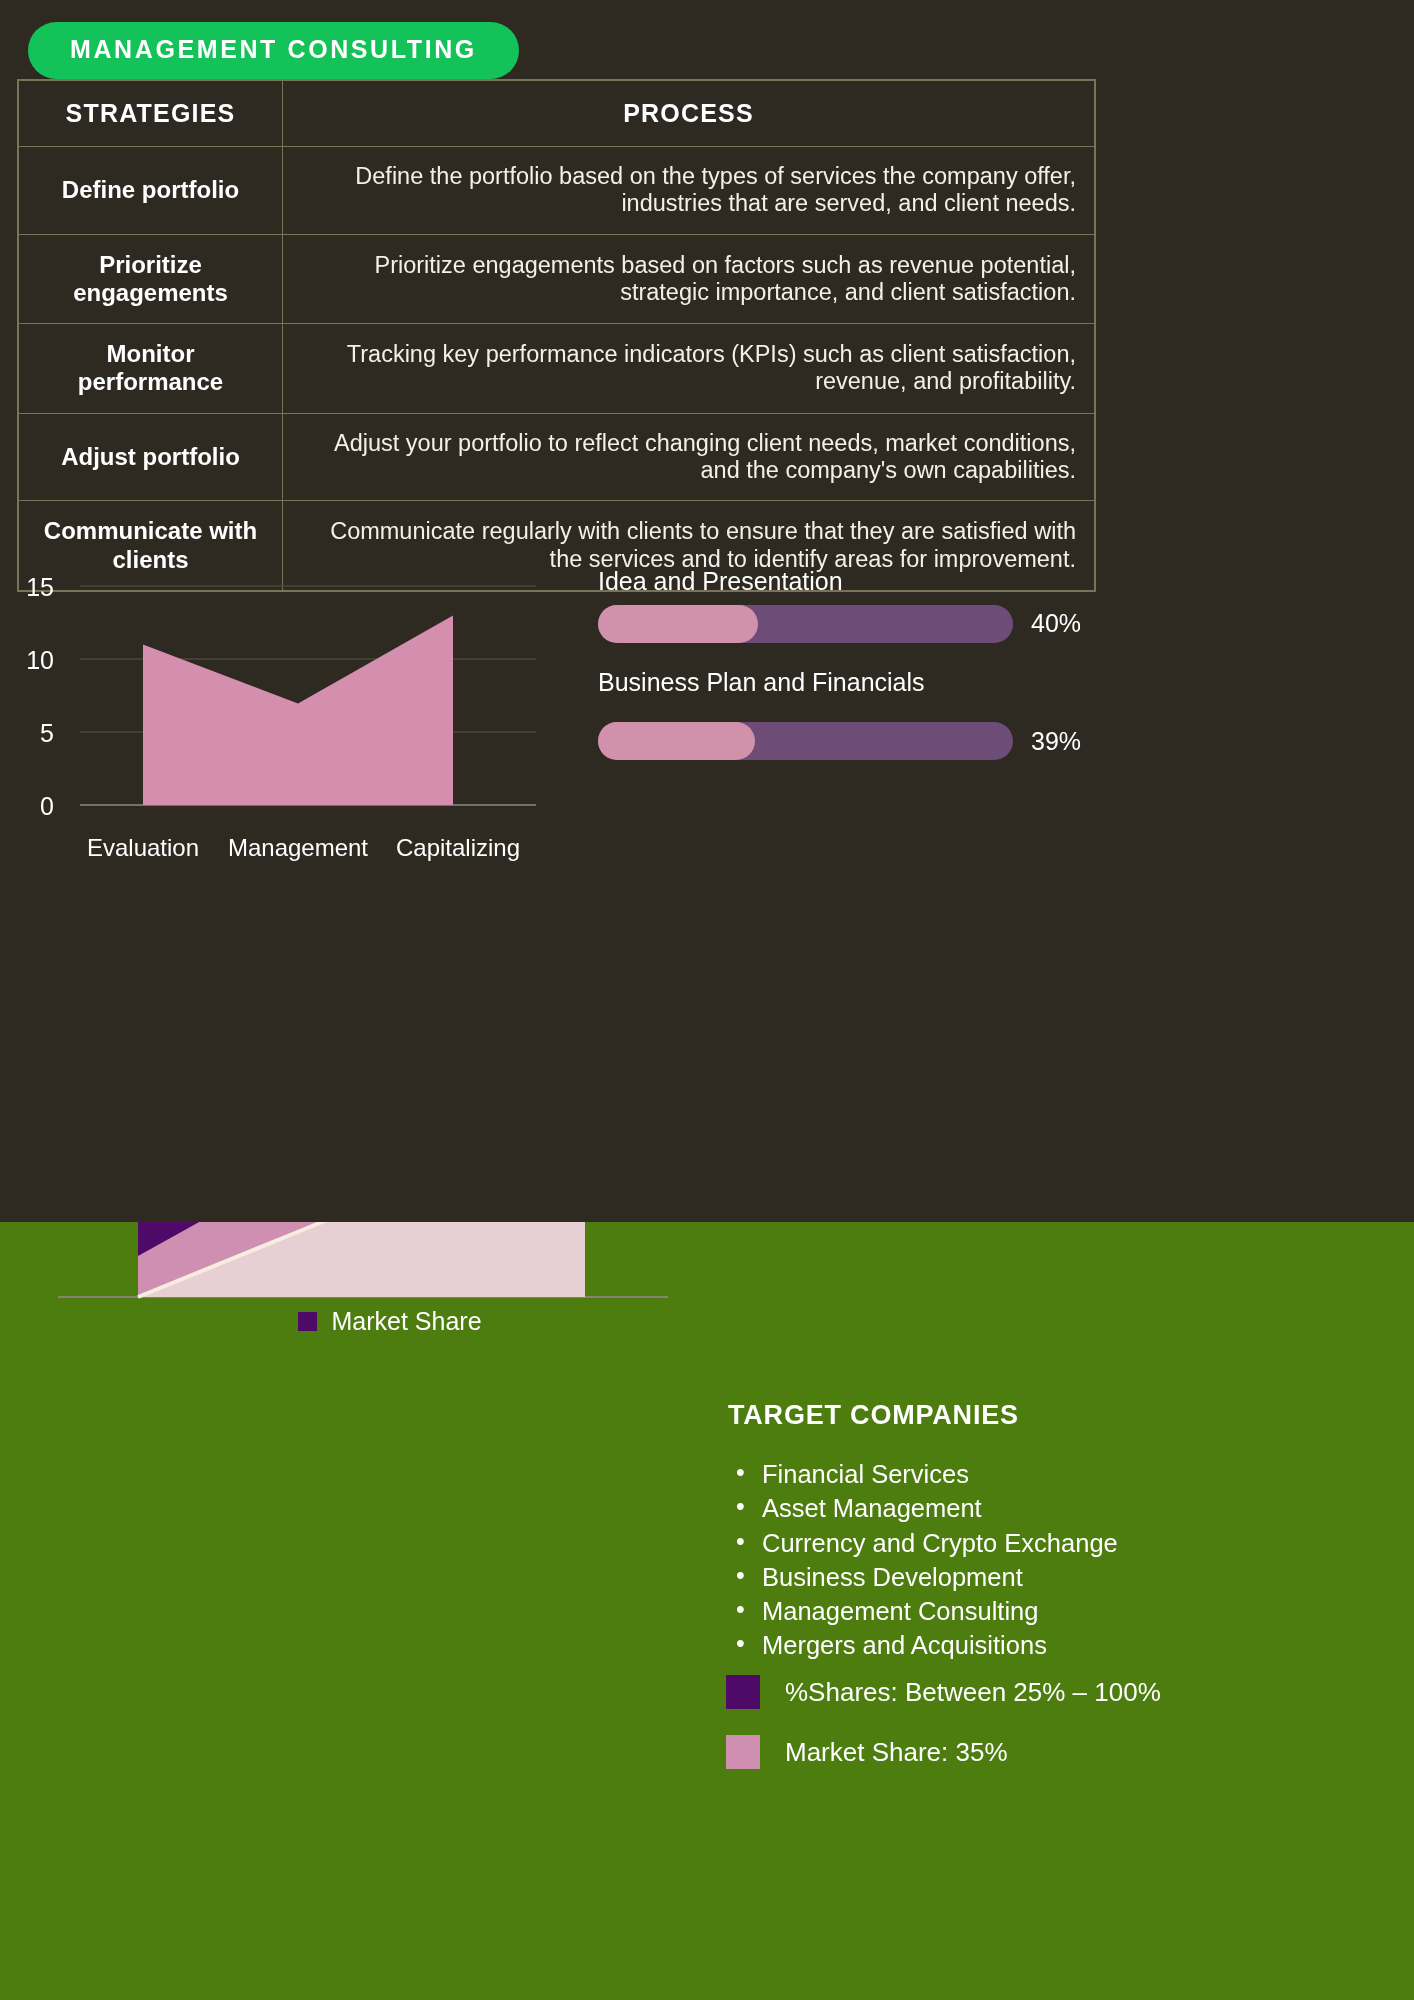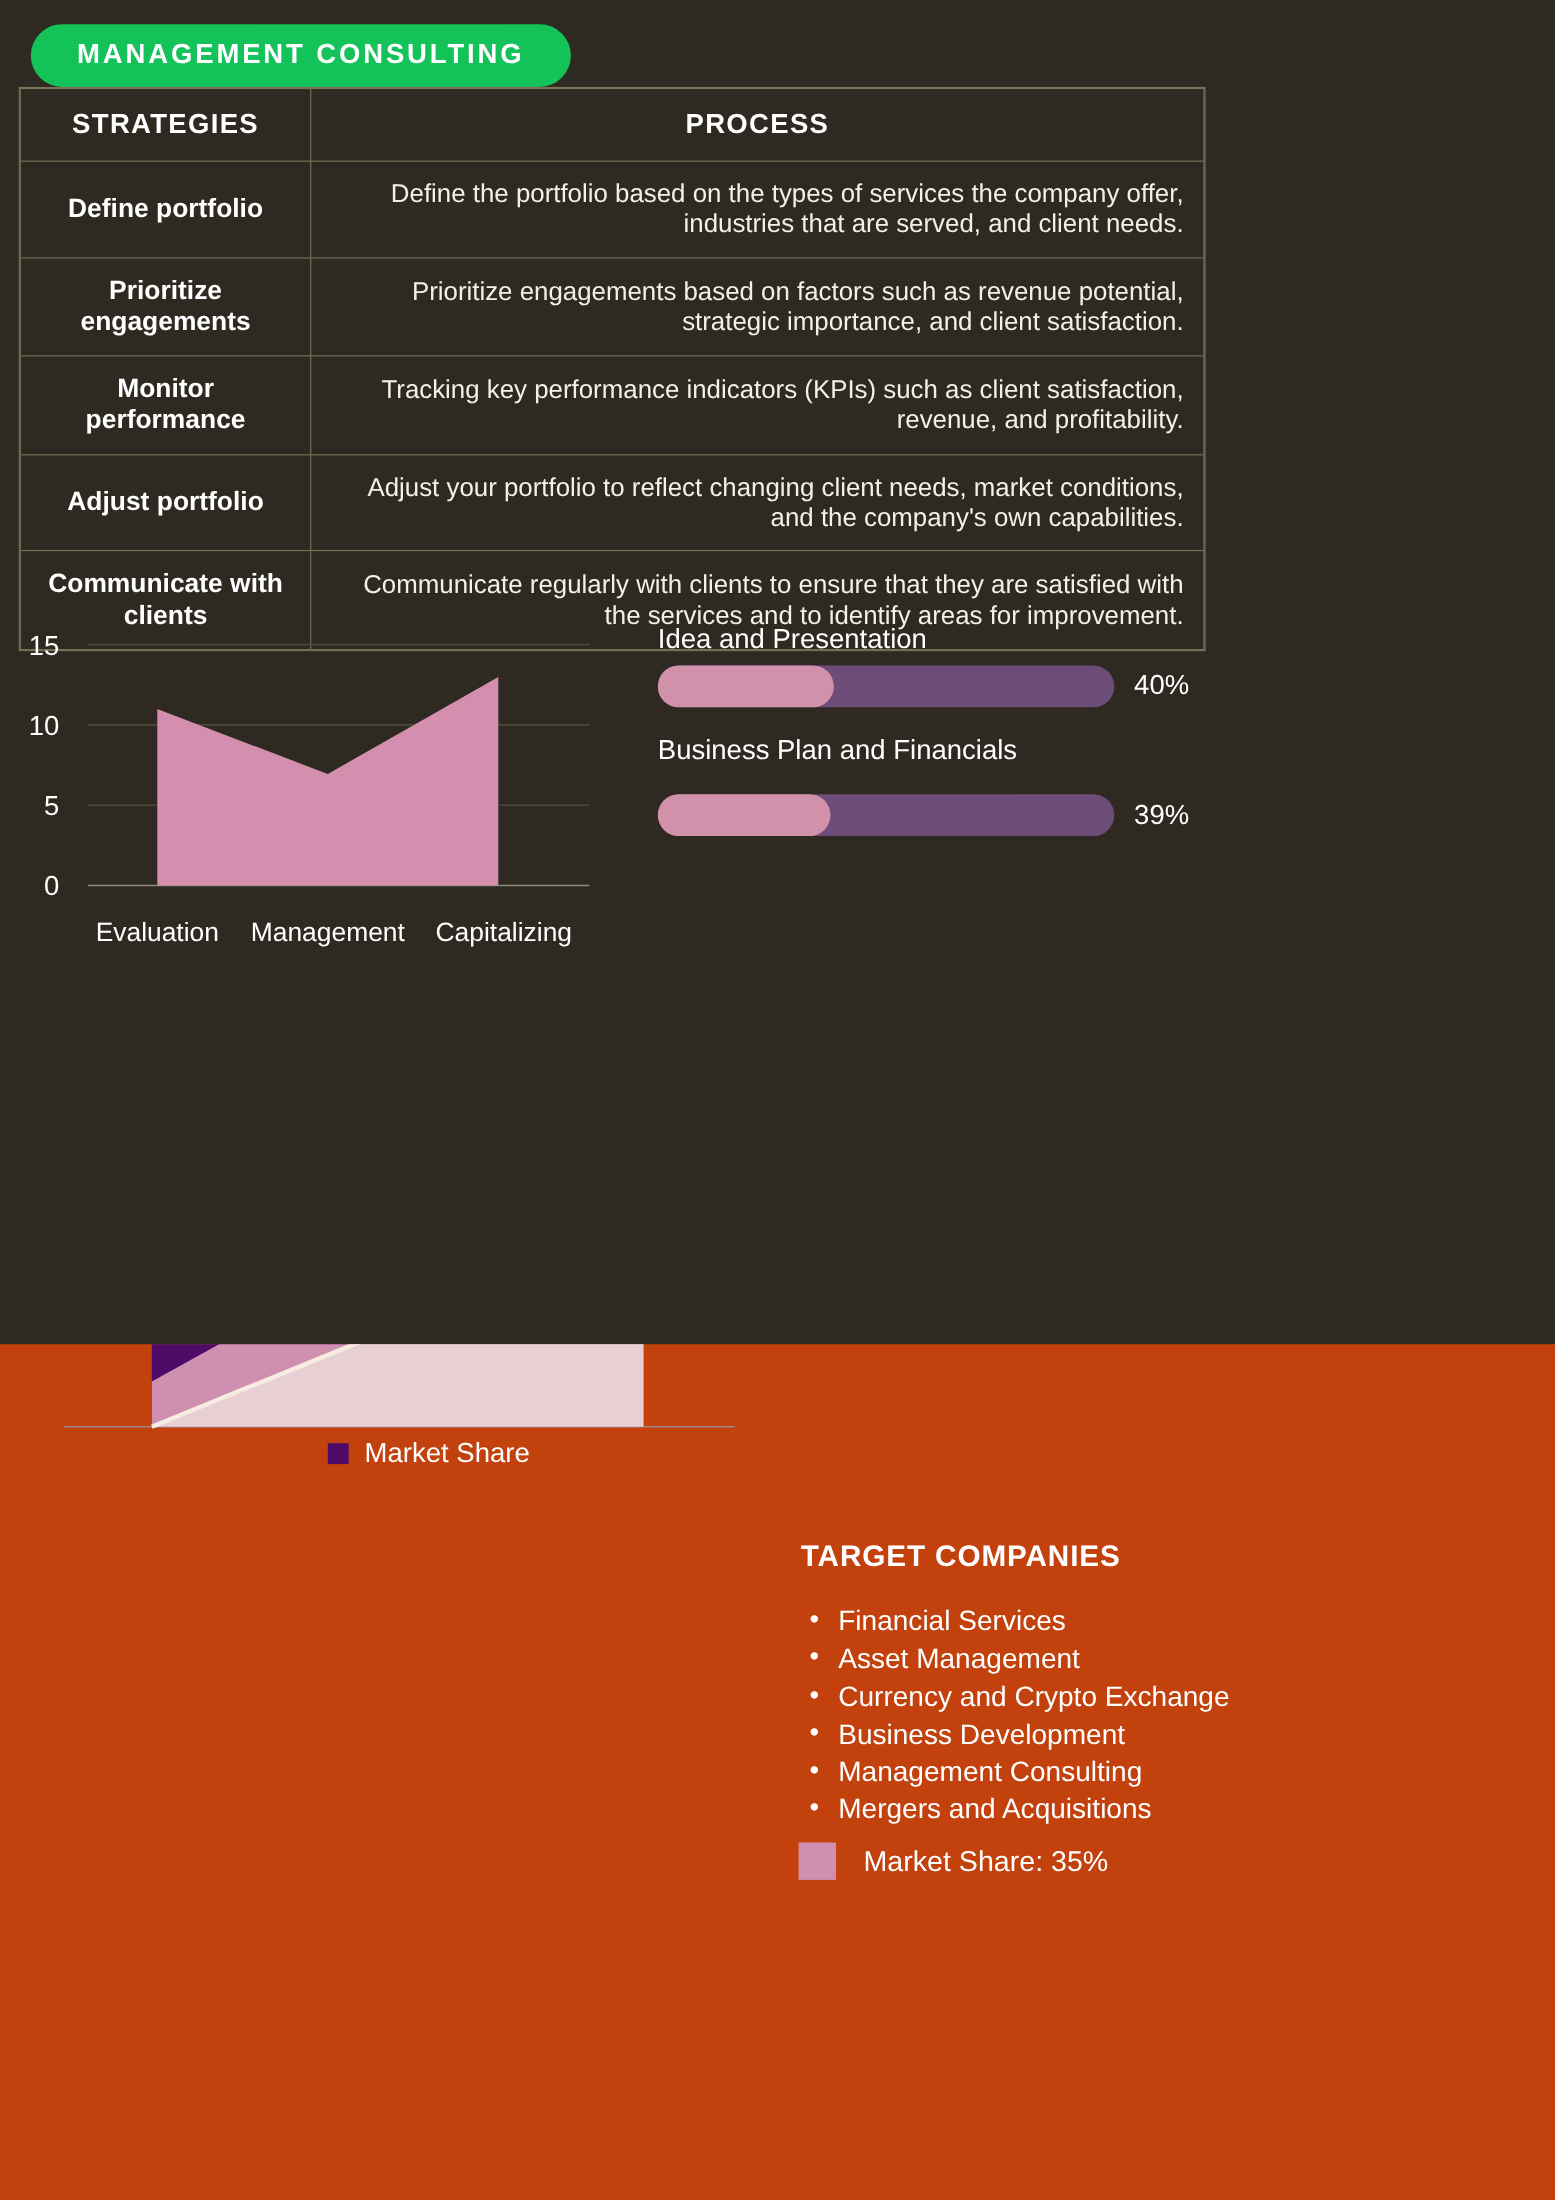--- a/index.html
+++ b/index.html
@@ -120,21 +120,21 @@
     color: #ffffff;
     font-size: 25px;
     margin-left: 18px;
     white-space: nowrap;
   }
 
   
   .bottom-panel {
     position: absolute; left: 0; top: 1222px;
     width: 1414px; height: 778px;
-    background: #c2410c;
+    background: #4d7c0f;
   }
 
   
   .legend-top {
     position: absolute; left: 150px; top: 48px;
     width: 480px;
   }
   .lg-line { display: flex; justify-content: center; align-items: center; gap: 34px; }
   .lg-item { display: flex; align-items: center; gap: 14px; }
   .lg-swatch { width: 19px; height: 19px; display: inline-block; }
@@ -325,18 +325,22 @@
         <li>Asset Management</li>
         <li>Currency and Crypto Exchange</li>
         <li>Business Development</li>
         <li>Management Consulting</li>
         <li>Mergers and Acquisitions</li>
       </ul>
   </div>
 
   <div class="legend-bottom" style="top:1675px;">
     <div class="lb-row">
+      <span class="lb-swatch" style="background:#4d0a66"></span>
+      <span class="lb-text">%Shares: Between 25% – 100%</span>
+    </div>
+    <div class="lb-row">
       <span class="lb-swatch" style="background:#cf8fb0"></span>
       <span class="lb-text">Market Share: 35%</span>
     </div>
   </div>
 
 </div>
 
 </body></html>

